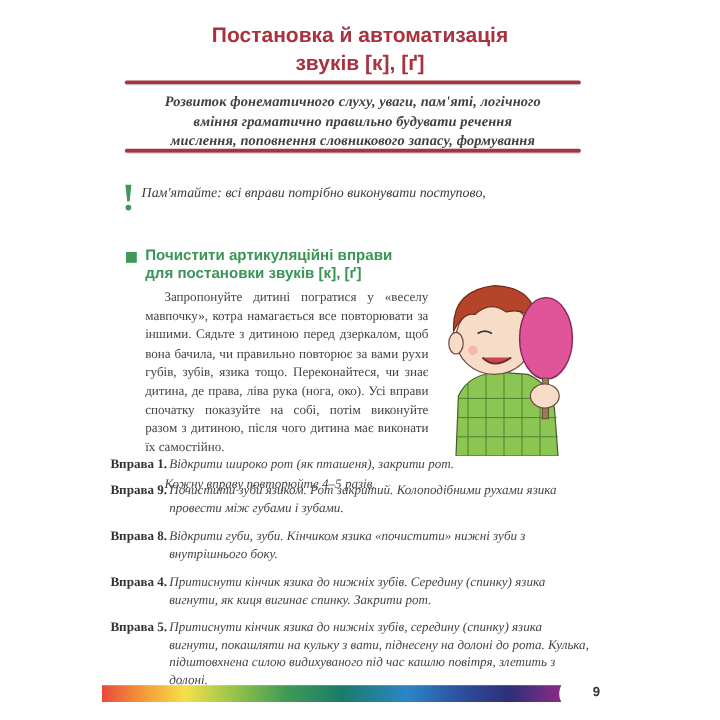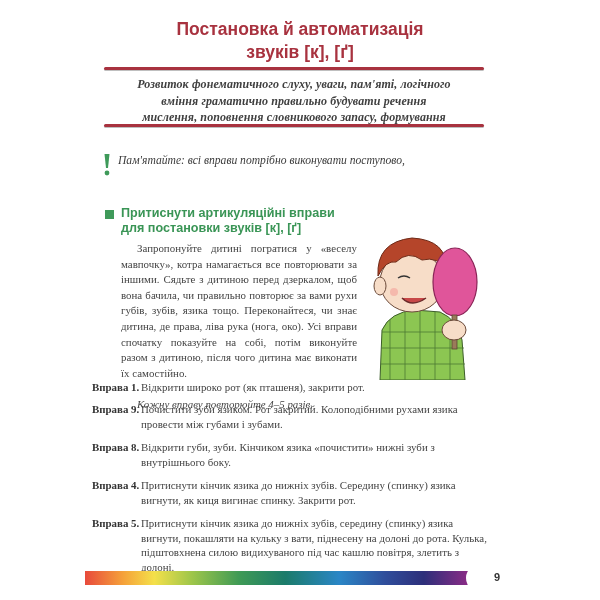--- a/index.html
+++ b/index.html
@@ -46,21 +46,21 @@
     font-size: 10.9px; line-height: 15.6px; text-align: justify; color: #444;
   }
   .para p { margin: 0; text-indent: 16px; }
   .para .italic-note { font-style: italic; text-indent: 16px; margin-top: 16px; }
 
   .illustration { position: absolute; left: 360px; top: 220px; width: 135px; height: 160px; }
 
   .exercises { position: absolute; left: 92px; top: 380px; width: 420px; }
   .ex { position: absolute; left: 0; width: 420px; font-size: 10.9px; line-height: 14.6px; color: #444; }
   .ex-label { position: absolute; left: 0; top: 0; font-weight: bold; color: #333; }
-  .ex-text { position: absolute; left: 49px; top: 0; width: 352px; }
+  .ex-text { position: absolute; left: 49px; top: 0; width: 352px; font-style: italic; }
 
   .rainbow {
     position: absolute; left: 85px; top: 571px; width: 385px; height: 14px;
     background: linear-gradient(to right, #e84a3c 0%, #f5a23a 10%, #f4e04a 18%, #9cc54a 28%, #3f9a55 40%, #1b7b6a 52%, #2a86c6 66%, #2f4d9b 78%, #2d2f7a 88%, #8e2b86 100%);
   }
   .rainbow-cap {
     position: absolute; left: 466px; top: 569px; width: 10px; height: 18px; background: #fff; border-radius: 50%;
   }
   .page-number {
     position: absolute; left: 494px; top: 571px; font-family: "Liberation Sans", sans-serif;
@@ -93,21 +93,21 @@
       <circle cx="4" cy="20" r="2.4" fill="#3f9a5a"></circle>
     </svg>
     <div class="note-text">
       <div>Пам'ятайте: всі вправи потрібно виконувати поступово,</div>
     </div>
   </div>
 
   <div class="section-head">
     <div class="square"></div>
     <div class="section-title">
-      <div>Притиснути артикуляційні вправи</div>
+      <div>Почистити артикуляційні вправи</div>
       <div>для постановки звуків [к], [ґ]</div>
     </div>
   </div>
 
   <div class="para">
     <p>Запропонуйте дитині погратися у «веселу мавпочку», котра намагається все повторювати за іншими. Сядьте з дитиною перед дзеркалом, щоб вона бачила, чи правильно повторює за вами рухи губів, зубів, язика тощо. Переконайтеся, чи знає дитина, де права, ліва рука (нога, око). Усі вправи спочатку показуйте на собі, потім виконуйте разом з дитиною, після чого дитина має виконати їх самостійно.</p>
     <p class="italic-note">Кожну вправу повторюйте 4–5 разів.</p>
   </div>
 
   <svg class="illustration" viewBox="0 0 135 160">

